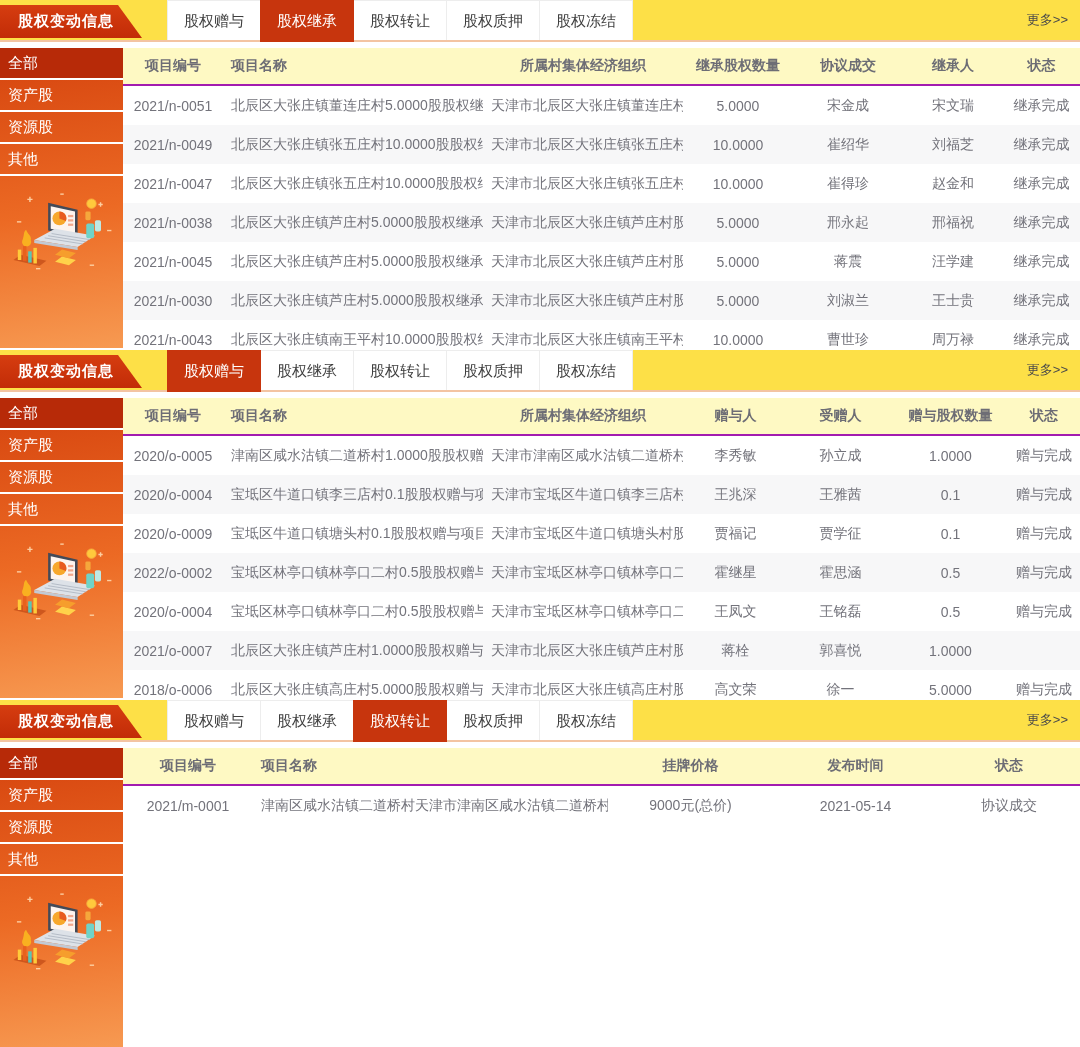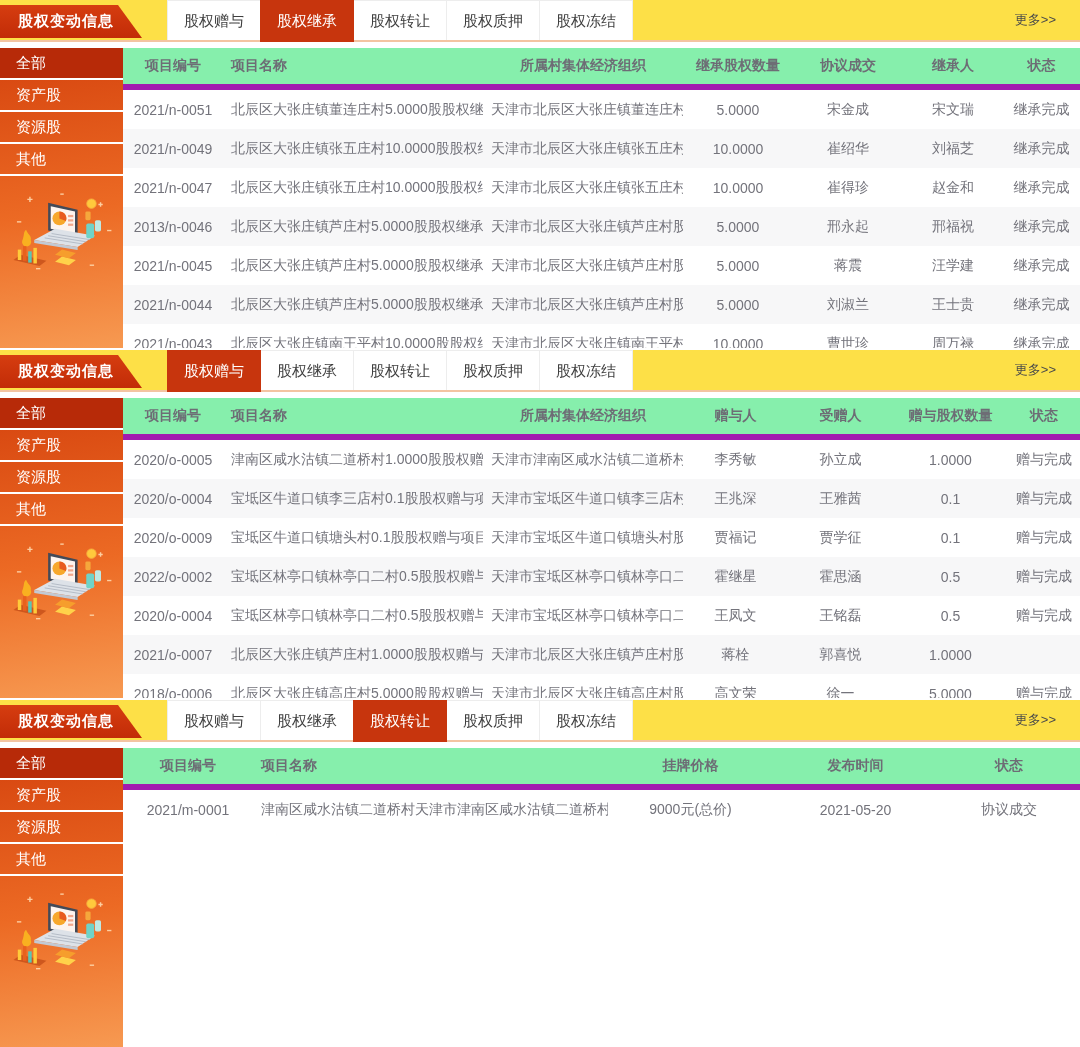--- a/index.html
+++ b/index.html
@@ -9,30 +9,30 @@
   
   .tabbar{display:flex;align-items:flex-start;height:40px;border-bottom:2px solid #f3c4a2;background:#fde047;}
   .banner{width:142px;height:33px;margin-top:5px;line-height:31px;padding-left:18px;box-sizing:border-box;
     color:#fff;font-weight:bold;font-size:15px;letter-spacing:1px;
     background:linear-gradient(180deg,#d63d10,#c22c07);
     clip-path:polygon(0 0,calc(100% - 24px) 0,100% 100%,0 100%);}
   .tabs{display:flex;margin-left:26px;}
   .tab{width:94px;text-align:center;line-height:40px;height:40px;font-size:15px;color:#3f3f3f;background:#fff;
     border:1px solid #ededed;border-bottom:none;box-sizing:border-box;margin-left:-1px;cursor:pointer;white-space:nowrap;}
   .tab.active{background:#c7350d;color:#fff;border-color:#c7350d;height:42px;margin-bottom:-2px;position:relative;z-index:1;}
-  .more{margin-left:auto;align-self:center;font-size:13px;color:#4a4a4a;padding-right:24px;cursor:pointer;white-space:nowrap;}
+  .more{margin-left:auto;align-self:center;font-size:13px;color:#4a4a4a;padding-right:12px;cursor:pointer;white-space:nowrap;}
   
   .content{display:flex;margin-top:6px;height:300px;}
   .sidebar{width:123px;flex:0 0 123px;background:linear-gradient(172deg,#d5430e,#ec6a24 55%,#f79a52);display:flex;flex-direction:column;overflow:hidden;}
-  .side-item{height:30px;line-height:30px;padding-left:16px;color:#fff;font-size:15px;border-bottom:2px solid #fff;cursor:pointer;}
+  .side-item{height:30px;line-height:30px;padding-left:8px;color:#fff;font-size:15px;border-bottom:2px solid #fff;cursor:pointer;}
   .side-item.active{background:#b72a08;}
   .illu{margin:16px auto 0;display:block;}
   .table-wrap{flex:1;overflow:hidden;background:#fff;}
   table{border-collapse:collapse;table-layout:fixed;width:957px;}
-  th{height:34px;background:#86efac;color:#6d6d75;font-size:14px;font-weight:bold;border-bottom:6px solid #a21caf;white-space:nowrap;overflow:hidden;}
+  th{height:34px;background:#fef9c3;color:#6d6d75;font-size:14px;font-weight:bold;border-bottom:2px solid #a21caf;white-space:nowrap;overflow:hidden;}
   td{height:37px;color:#73737b;font-size:14px;white-space:nowrap;overflow:hidden;}
   tbody tr:nth-child(even){background:#f7f7f8;}
   .t7 th,.t7 td,.t5 th,.t5 td{text-align:center;}
   .t7 th:nth-child(2),.t7 td:nth-child(2){text-align:left;padding-left:8px;}
   .t7 td:nth-child(3){text-align:left;padding-left:8px;}
   .t5 th:nth-child(2),.t5 td:nth-child(2){text-align:left;padding-left:8px;}
 </style>
 </head>
 <body>
 
@@ -136,39 +136,39 @@
               <tr>
                 <td>2021/n-0047</td>
                 <td>北辰区大张庄镇张五庄村10.0000股股权继...</td>
                 <td>天津市北辰区大张庄镇张五庄村股...</td>
                 <td>10.0000</td>
                 <td>崔得珍</td>
                 <td>赵金和</td>
                 <td>继承完成</td>
               </tr>
               <tr>
-                <td>2013/n-0046</td>
+                <td>2021/n-0038</td>
                 <td>北辰区大张庄镇芦庄村5.0000股股权继承...</td>
                 <td>天津市北辰区大张庄镇芦庄村股份...</td>
                 <td>5.0000</td>
                 <td>邢永起</td>
                 <td>邢福祝</td>
                 <td>继承完成</td>
               </tr>
               <tr>
                 <td>2021/n-0045</td>
                 <td>北辰区大张庄镇芦庄村5.0000股股权继承...</td>
                 <td>天津市北辰区大张庄镇芦庄村股份...</td>
                 <td>5.0000</td>
                 <td>蒋震</td>
                 <td>汪学建</td>
                 <td>继承完成</td>
               </tr>
               <tr>
-                <td>2021/n-0044</td>
+                <td>2021/n-0030</td>
                 <td>北辰区大张庄镇芦庄村5.0000股股权继承...</td>
                 <td>天津市北辰区大张庄镇芦庄村股份...</td>
                 <td>5.0000</td>
                 <td>刘淑兰</td>
                 <td>王士贵</td>
                 <td>继承完成</td>
               </tr>
               <tr>
                 <td>2021/n-0043</td>
                 <td>北辰区大张庄镇南王平村10.0000股股权继...</td>
@@ -400,21 +400,21 @@
                 <th>挂牌价格</th>
                 <th>发布时间</th>
                 <th>状态</th>
               </tr>
             </thead>
           <tbody>
               <tr>
                 <td>2021/m-0001</td>
                 <td>津南区咸水沽镇二道桥村天津市津南区咸水沽镇二道桥村股份经...</td>
                 <td>9000元(总价)</td>
-                <td>2021-05-20</td>
+                <td>2021-05-14</td>
                 <td>协议成交</td>
               </tr>
             </tbody>
         </table>
       </div>
     </div>
   </div>
 
 </div>
 

